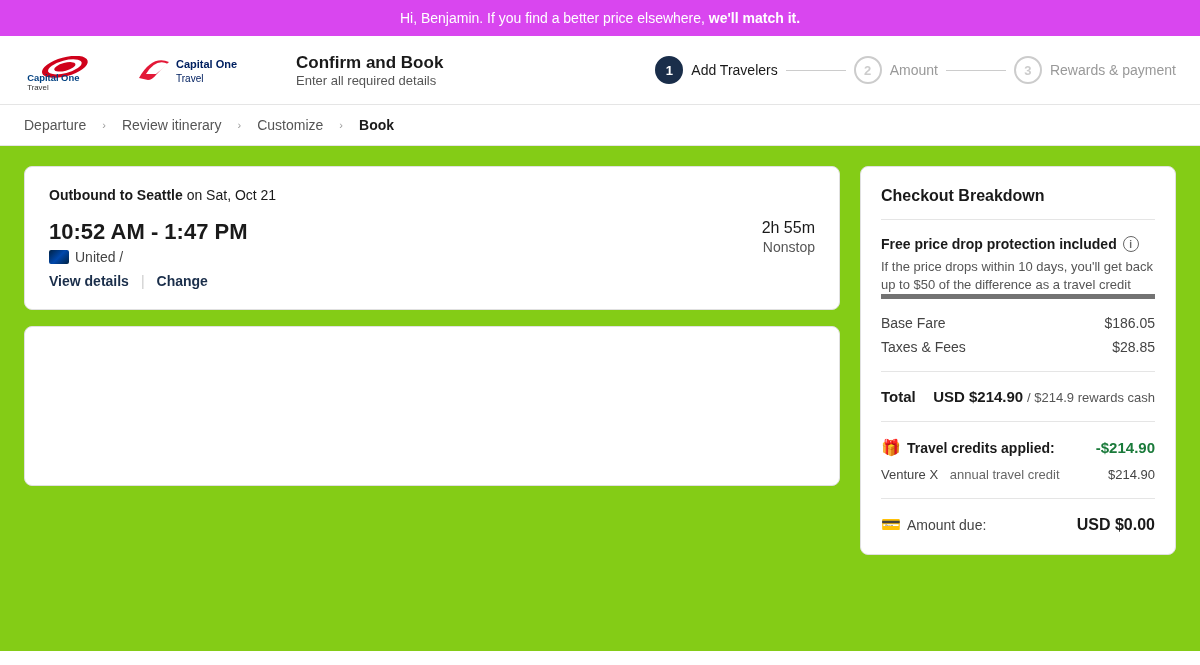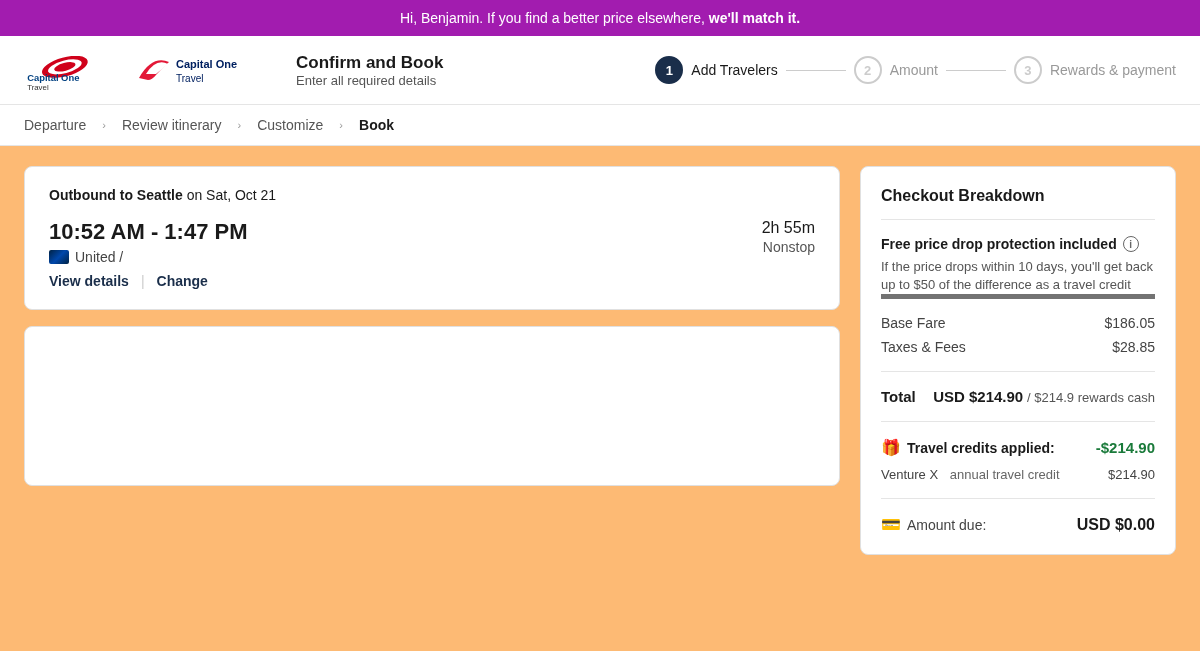--- a/index.html
+++ b/index.html
@@ -1,20 +1,20 @@
 <!DOCTYPE html>
 <html><head>
   <meta charset="utf-8">
   <style>
     * { box-sizing: border-box; margin: 0; padding: 0; }
     body { font-family: -apple-system, BlinkMacSystemFont, 'Segoe UI', Arial, sans-serif; font-size: 14px; color: #1a1a1a; background: #fff; }
 
     
     .top-banner {
-      background: #a21caf;
+      background: #d946ef;
       color: #fff;
       text-align: center;
       padding: 10px;
       font-size: 14px;
     }
     .top-banner a { color: #fff; font-weight: bold; }
 
     
     .header {
       display: flex;
@@ -87,21 +87,21 @@
     }
     .breadcrumb-item { color: #555; }
     .breadcrumb-item.active { font-weight: 700; color: #1a1a1a; }
     .breadcrumb-chevron { color: #999; font-size: 11px; }
 
     
     .main-content {
       display: flex;
       padding: 20px 24px;
       gap: 20px;
-      background: #fdba74;
+      background: #84cc16;
       min-height: calc(100vh - 160px);
     }
 
     
     .left-panel { flex: 1; display: flex; flex-direction: column; gap: 16px; }
 
     
     .flight-card {
       background: #fff;
       border: 1px solid #e0e0e0;

